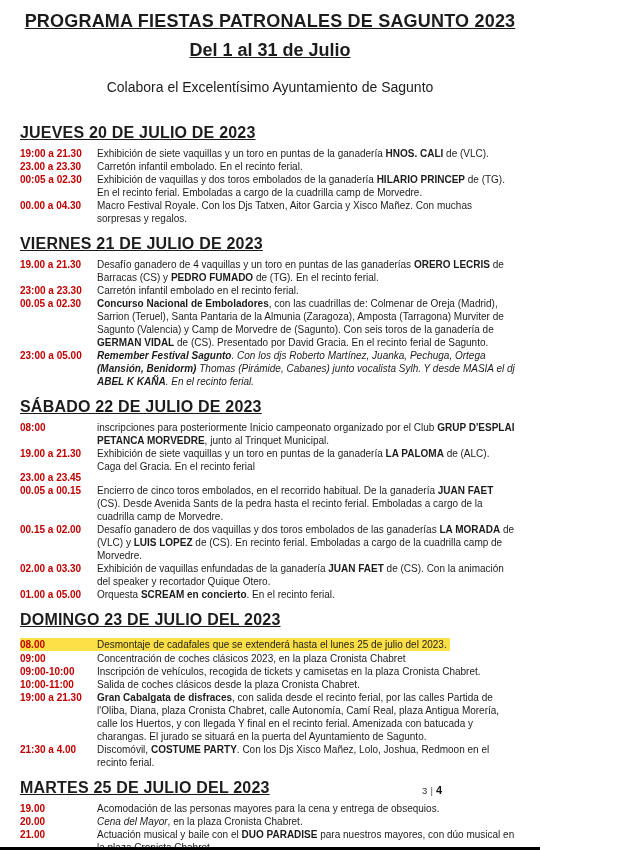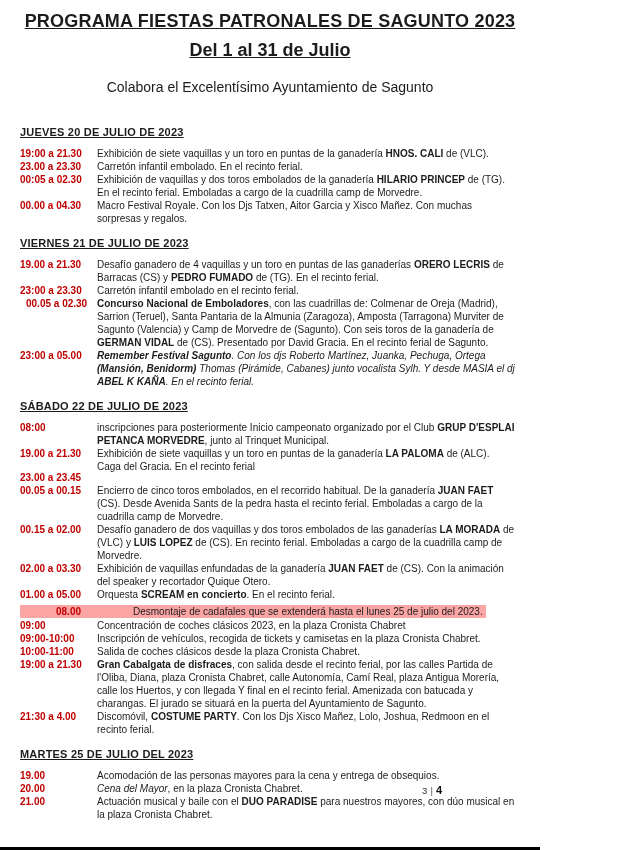--- a/index.html
+++ b/index.html
@@ -20,21 +20,21 @@
   .subtitle {
     margin:10px; font-size:18px; line-height:19px; font-weight:bold;
     text-decoration:underline;
   }
   .collab { margin:20px 0 0 0; font-size:14px; line-height:14px; font-weight:normal; }
 
   
   .sections { margin-top:32px; }
   .day-heading {
     margin:12px 22px 8px 20px;
-    font-size:11px; line-height:13px; font-weight:bold;
+    font-size:16px; line-height:13px; font-weight:bold;
     text-decoration:underline; letter-spacing:0.2px;
   }
   .event {
     display:grid;
     grid-template-columns:77px 1fr;
     margin:0 22px 0 20px;
     font-size:10px; line-height:13px;
   }
   .event-time { font-weight:bold; display:block; }
   .event-text { display:block; }
@@ -90,21 +90,21 @@
         <h3 class="day-heading">VIERNES 21 DE JULIO DE 2023</h3>
         <div class="event">
           <span class="event-time" style="color: rgb(192, 0, 0);">19.00 a 21.30</span>
           <span class="event-text">Desafío ganadero de 4 vaquillas y un toro en puntas de las ganaderías <b>ORERO LECRIS</b> de Barracas (CS) y <b>PEDRO FUMADO</b> de (TG). En el recinto ferial.</span>
         </div>
         <div class="event">
           <span class="event-time" style="color: rgb(192, 0, 0);">23:00 a 23.30</span>
           <span class="event-text">Carretón infantil embolado en el recinto ferial.</span>
         </div>
         <div class="event">
-          <span class="event-time" style="color: rgb(192, 0, 0); margin-left: 6px;">00.05 a 02.30</span>
+          <span class="event-time" style="color: rgb(192, 0, 0);">00.05 a 02.30</span>
           <span class="event-text"><b>Concurso Nacional de Emboladores</b>, con las cuadrillas de: Colmenar de Oreja (Madrid), Sarrion (Teruel), Santa Pantaria de la Almunia (Zaragoza), Amposta (Tarragona) Murviter de Sagunto (Valencia) y Camp de Morvedre de (Sagunto). Con seis toros de la ganadería de <b>GERMAN VIDAL</b> de (CS). Presentado por David Gracia. En el recinto ferial de Sagunto.</span>
         </div>
         <div class="event italic">
           <span class="event-time" style="color: rgb(192, 0, 0);">23:00 a 05.00</span>
           <span class="event-text"><b>Remember Festival Sagunto</b>. Con los djs Roberto Martínez, Juanka, Pechuga, Ortega <b>(Mansión, Benidorm)</b> Thomas (Pirámide, Cabanes) junto vocalista Sylh. Y desde MASIA el dj <b>ABEL K KAÑA</b>. En el recinto ferial.</span>
         </div>
       </section>
       <section class="day-section">
         <h3 class="day-heading">SÁBADO 22 DE JULIO DE 2023</h3>
         <div class="event">
@@ -129,21 +129,21 @@
         </div>
         <div class="event">
           <span class="event-time" style="color: rgb(192, 0, 0);">02.00 a 03.30</span>
           <span class="event-text">Exhibición de vaquillas enfundadas de la ganadería <b>JUAN FAET</b> de (CS). Con la animación del speaker y recortador Quique Otero.</span>
         </div>
         <div class="event">
           <span class="event-time" style="color: rgb(192, 0, 0);">01.00 a 05.00</span>
           <span class="event-text">Orquesta <b>SCREAM en concierto</b>. En el recinto ferial.</span>
         </div>
       </section>
-      <section class="day-section"><div class="event highlight" style="background: #fca5a5; padding-left: 36px;">
+      <section class="day-section"><h3 class="day-heading">DOMINGO 23 DE JULIO DEL 2023</h3><div class="event highlight" style="background: #fde047;">
           <span class="event-time" style="color: rgb(192, 0, 0);">08.00</span>
           <span class="event-text">Desmontaje de cadafales que se extenderá hasta el lunes 25 de julio del 2023.</span>
         </div><div class="event">
           <span class="event-time" style="color: rgb(192, 0, 0);">09:00</span>
           <span class="event-text">Concentración de coches clásicos 2023, en la plaza Cronista Chabret</span>
         </div><div class="event">
           <span class="event-time" style="color: rgb(192, 0, 0);">09:00-10:00</span>
           <span class="event-text">Inscripción de vehículos, recogida de tickets y camisetas en la plaza Cronista Chabret.</span>
         </div><div class="event">
           <span class="event-time" style="color: rgb(192, 0, 0);">10:00-11:00</span>

